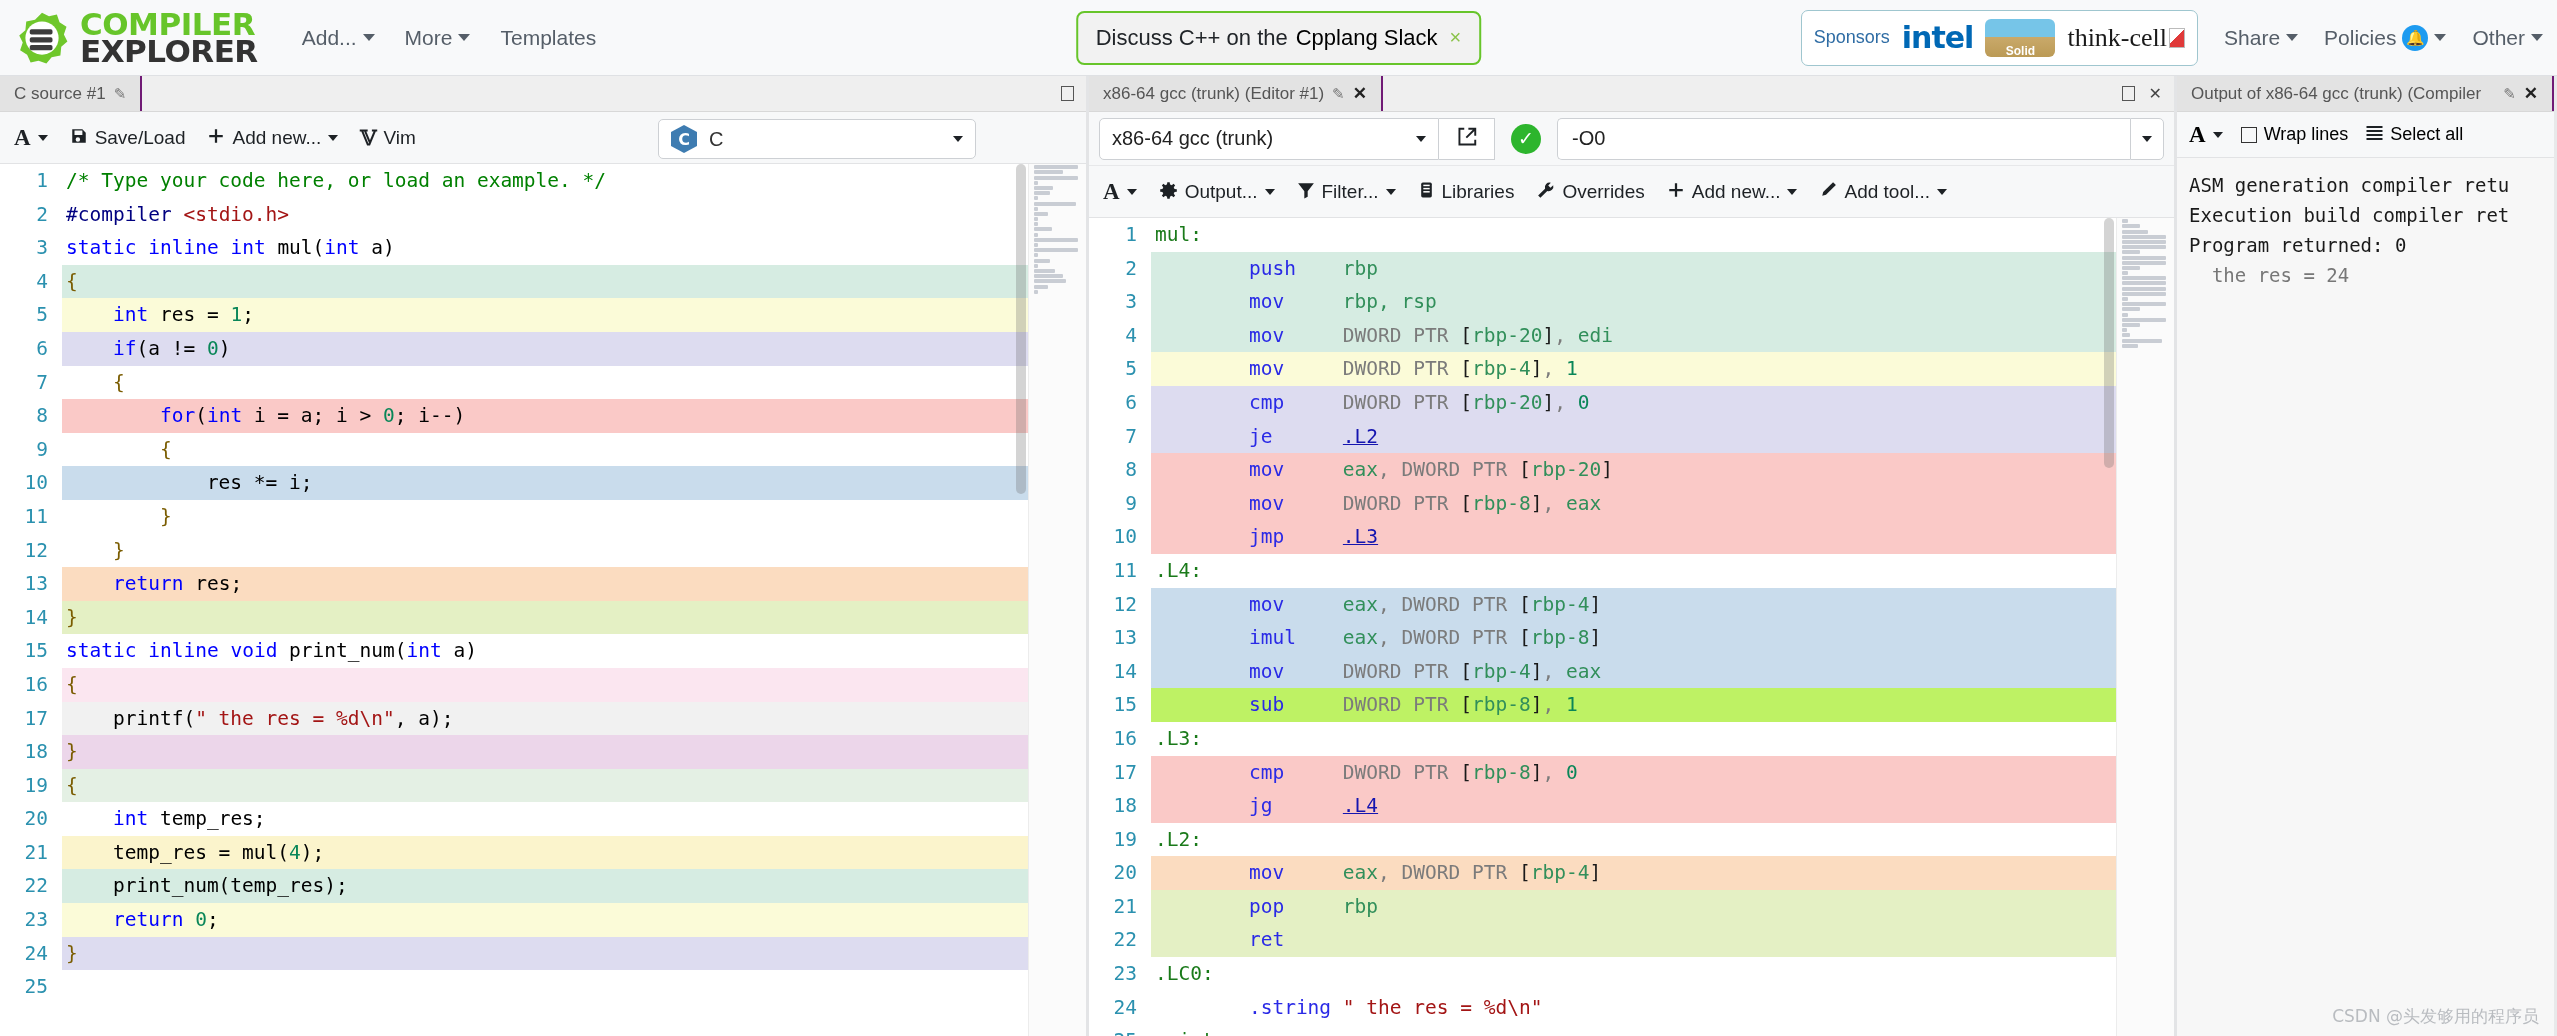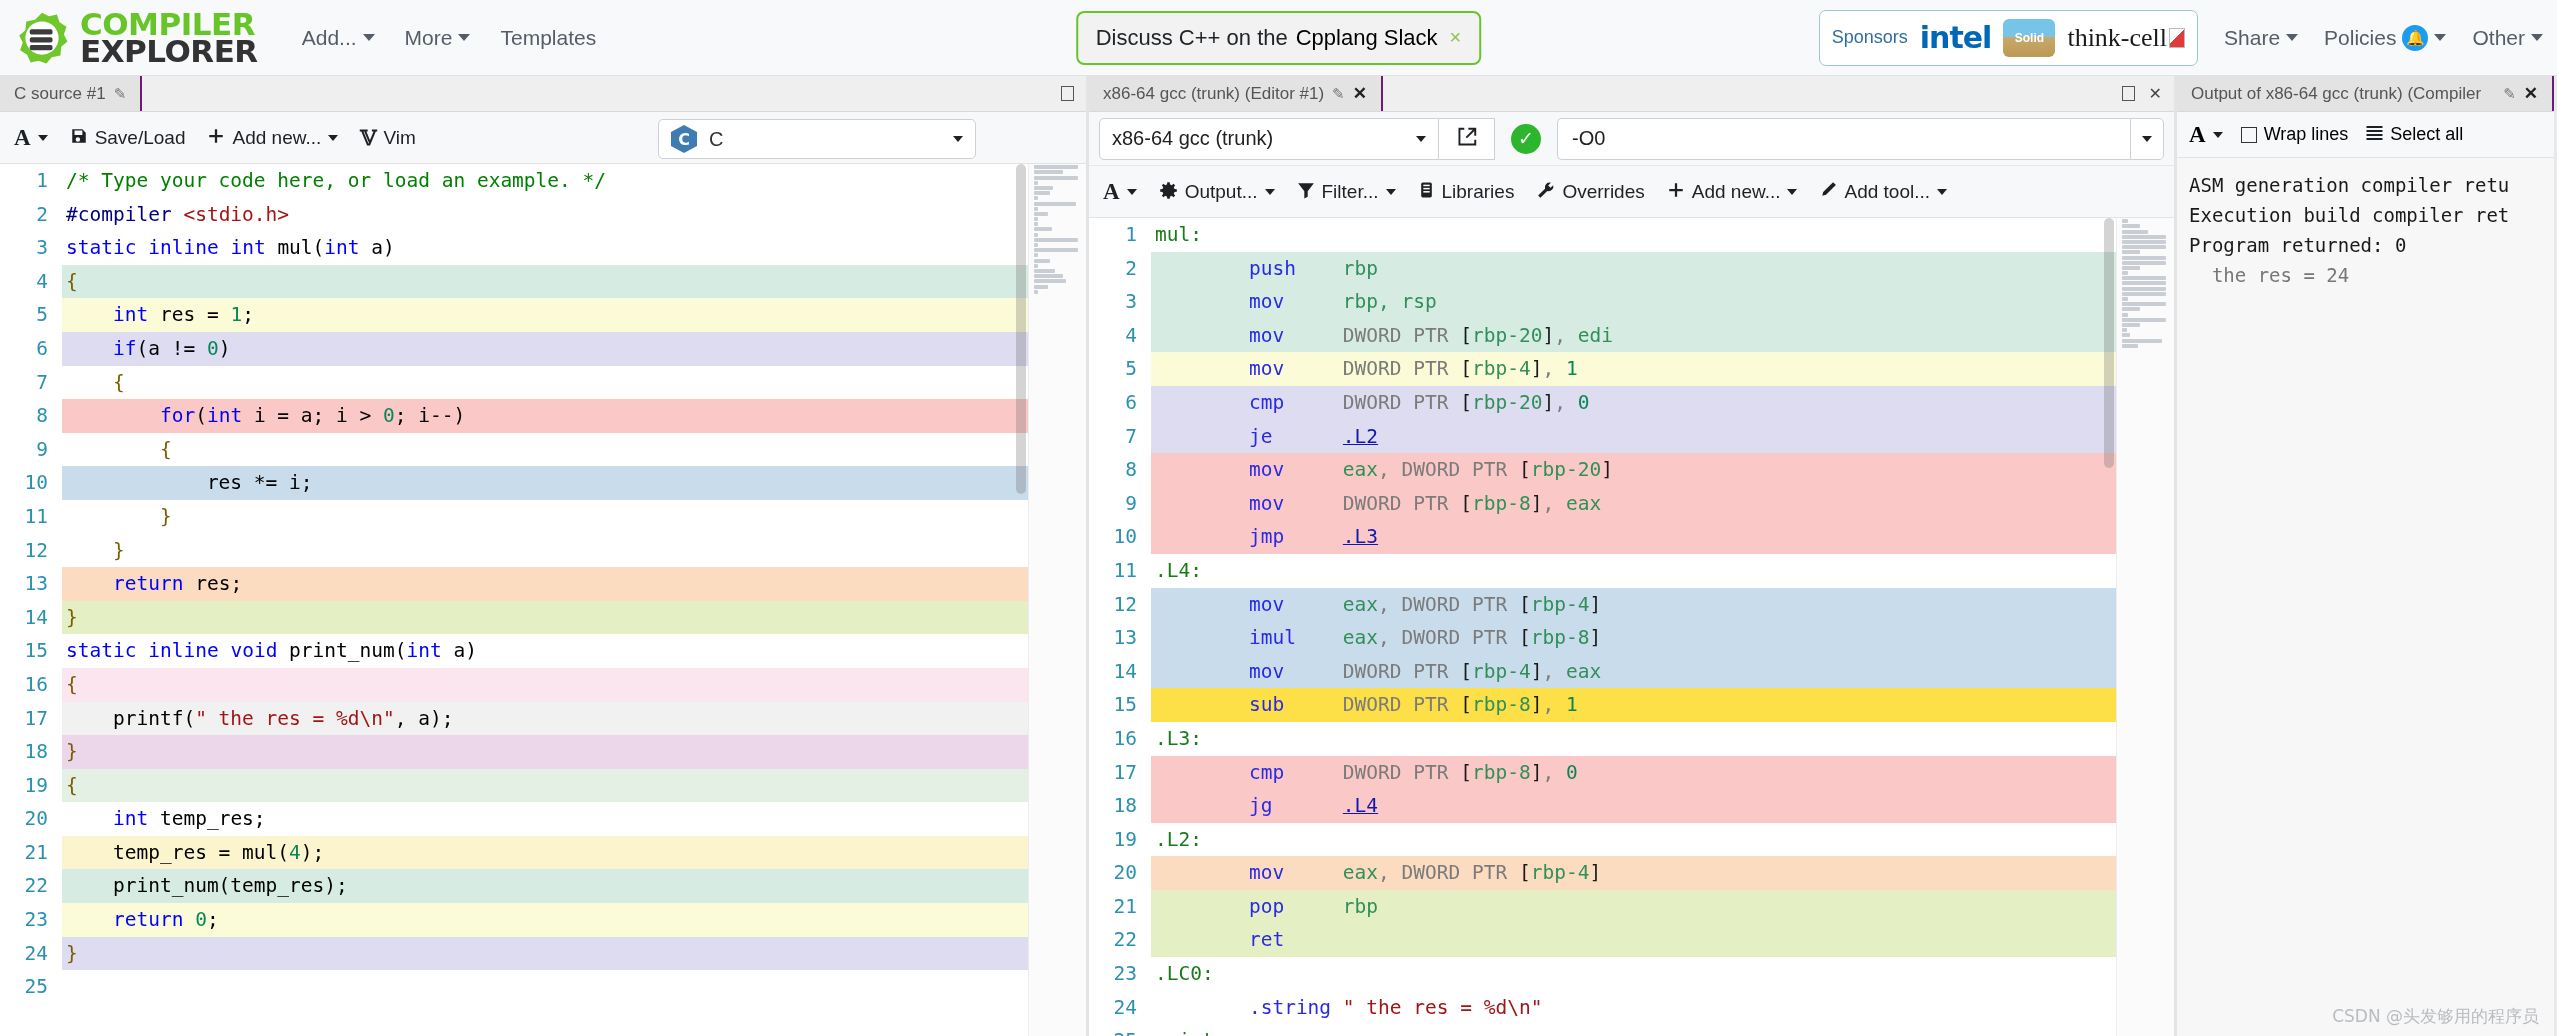--- a/index.html
+++ b/index.html
@@ -84,24 +84,24 @@
   }
   #sponsors-box .spons-label { font-size: 18px; color: #2e6ca4; }
   .intel-logo {
     font-family: "DejaVu Sans", sans-serif;
     font-weight: bold;
     font-size: 30px;
     color: #0068b5;
     letter-spacing: -1px;
   }
   .solid-sands {
-    width: 52px; height: 38px;
+    width: 70px; height: 38px;
     background: linear-gradient(180deg,#76c5e8 0%, #76c5e8 48%, #c9a96a 48%, #bb9a55 100%);
     border-radius: 6px;
-    display: flex; align-items: center; justify-content: center;
+    display: flex; align-items: flex-end; justify-content: center;
     font-size: 12px; color: #fff; font-weight: bold; line-height: 1;
     text-align: center;
   }
   .think-cell {
     font-family: "Liberation Serif", serif;
     font-size: 26px;
     color: #1a1a1a;
     display: flex; align-items: center;
     white-space: nowrap;
   }
@@ -715,21 +715,21 @@
           <div class="cl" style="background: rgb(251, 251, 216);"><span class="pln">        </span><span class="a-op">mov</span><span class="pln">     </span><span class="a-ptr">DWORD PTR </span><span class="a-brk">[</span><span class="a-reg">rbp-4</span><span class="a-brk">]</span><span class="a-ptr">, </span><span class="a-num">1</span></div>
           <div class="cl" style="background: rgb(221, 220, 240);"><span class="pln">        </span><span class="a-op">cmp</span><span class="pln">     </span><span class="a-ptr">DWORD PTR </span><span class="a-brk">[</span><span class="a-reg">rbp-20</span><span class="a-brk">]</span><span class="a-ptr">, </span><span class="a-num">0</span></div>
           <div class="cl" style="background: rgb(221, 220, 240);"><span class="pln">        </span><span class="a-op">je</span><span class="pln">      </span><span class="a-jmp">.L2</span></div>
           <div class="cl" style="background: rgb(250, 201, 199);"><span class="pln">        </span><span class="a-op">mov</span><span class="pln">     </span><span class="a-reg">eax</span><span class="a-ptr">, </span><span class="a-ptr">DWORD PTR </span><span class="a-brk">[</span><span class="a-reg">rbp-20</span><span class="a-brk">]</span></div>
           <div class="cl" style="background: rgb(250, 201, 199);"><span class="pln">        </span><span class="a-op">mov</span><span class="pln">     </span><span class="a-ptr">DWORD PTR </span><span class="a-brk">[</span><span class="a-reg">rbp-8</span><span class="a-brk">]</span><span class="a-ptr">, </span><span class="a-reg">eax</span></div>
           <div class="cl" style="background: rgb(250, 201, 199);"><span class="pln">        </span><span class="a-op">jmp</span><span class="pln">     </span><span class="a-jmp">.L3</span></div>
           <div class="cl" style="background: rgb(255, 255, 255);"><span class="a-lbl">.L4:</span></div>
           <div class="cl" style="background: rgb(201, 220, 236);"><span class="pln">        </span><span class="a-op">mov</span><span class="pln">     </span><span class="a-reg">eax</span><span class="a-ptr">, </span><span class="a-ptr">DWORD PTR </span><span class="a-brk">[</span><span class="a-reg">rbp-4</span><span class="a-brk">]</span></div>
           <div class="cl" style="background: rgb(201, 220, 236);"><span class="pln">        </span><span class="a-op">imul</span><span class="pln">    </span><span class="a-reg">eax</span><span class="a-ptr">, </span><span class="a-ptr">DWORD PTR </span><span class="a-brk">[</span><span class="a-reg">rbp-8</span><span class="a-brk">]</span></div>
           <div class="cl" style="background: rgb(201, 220, 236);"><span class="pln">        </span><span class="a-op">mov</span><span class="pln">     </span><span class="a-ptr">DWORD PTR </span><span class="a-brk">[</span><span class="a-reg">rbp-4</span><span class="a-brk">]</span><span class="a-ptr">, </span><span class="a-reg">eax</span></div>
-          <div class="cl" style="background: #fde047;"><span class="pln">        </span><span class="a-op">sub</span><span class="pln">     </span><span class="a-ptr">DWORD PTR </span><span class="a-brk">[</span><span class="a-reg">rbp-8</span><span class="a-brk">]</span><span class="a-ptr">, </span><span class="a-num">1</span></div>
+          <div class="cl" style="background: #bef264;"><span class="pln">        </span><span class="a-op">sub</span><span class="pln">     </span><span class="a-ptr">DWORD PTR </span><span class="a-brk">[</span><span class="a-reg">rbp-8</span><span class="a-brk">]</span><span class="a-ptr">, </span><span class="a-num">1</span></div>
           <div class="cl" style="background: rgb(255, 255, 255);"><span class="a-lbl">.L3:</span></div>
           <div class="cl" style="background: rgb(250, 201, 199);"><span class="pln">        </span><span class="a-op">cmp</span><span class="pln">     </span><span class="a-ptr">DWORD PTR </span><span class="a-brk">[</span><span class="a-reg">rbp-8</span><span class="a-brk">]</span><span class="a-ptr">, </span><span class="a-num">0</span></div>
           <div class="cl" style="background: rgb(250, 201, 199);"><span class="pln">        </span><span class="a-op">jg</span><span class="pln">      </span><span class="a-jmp">.L4</span></div>
           <div class="cl" style="background: rgb(255, 255, 255);"><span class="a-lbl">.L2:</span></div>
           <div class="cl" style="background: rgb(251, 220, 192);"><span class="pln">        </span><span class="a-op">mov</span><span class="pln">     </span><span class="a-reg">eax</span><span class="a-ptr">, </span><span class="a-ptr">DWORD PTR </span><span class="a-brk">[</span><span class="a-reg">rbp-4</span><span class="a-brk">]</span></div>
           <div class="cl" style="background: rgb(228, 240, 196);"><span class="pln">        </span><span class="a-op">pop</span><span class="pln">     </span><span class="a-reg">rbp</span></div>
           <div class="cl" style="background: rgb(228, 240, 196);"><span class="pln">        </span><span class="a-op">ret</span></div>
           <div class="cl" style="background: rgb(255, 255, 255);"><span class="a-lbl">.LC0:</span></div>
           <div class="cl" style="background: rgb(255, 255, 255);"><span class="pln">        </span><span class="a-dir">.string</span><span class="pln"> </span><span class="a-str">" the res = %d\n"</span></div>
           <div class="cl" style="background: rgb(255, 255, 255);"><span class="a-lbl">print_num:</span></div>

